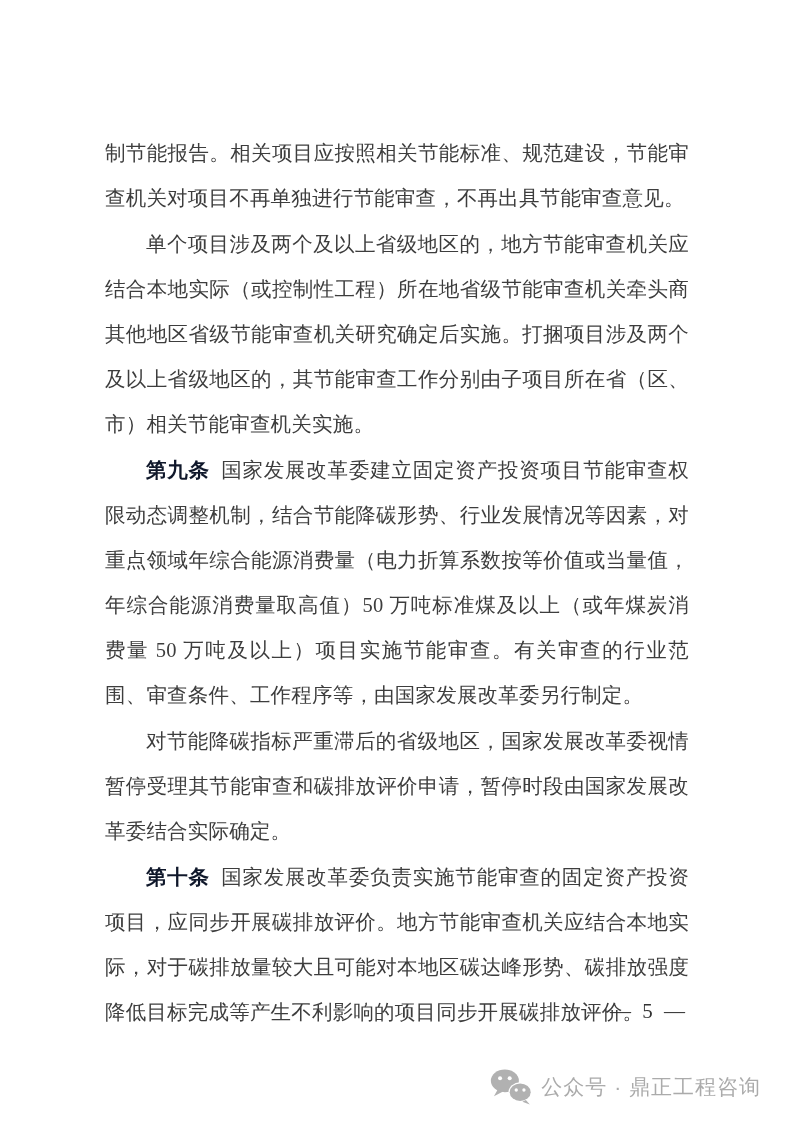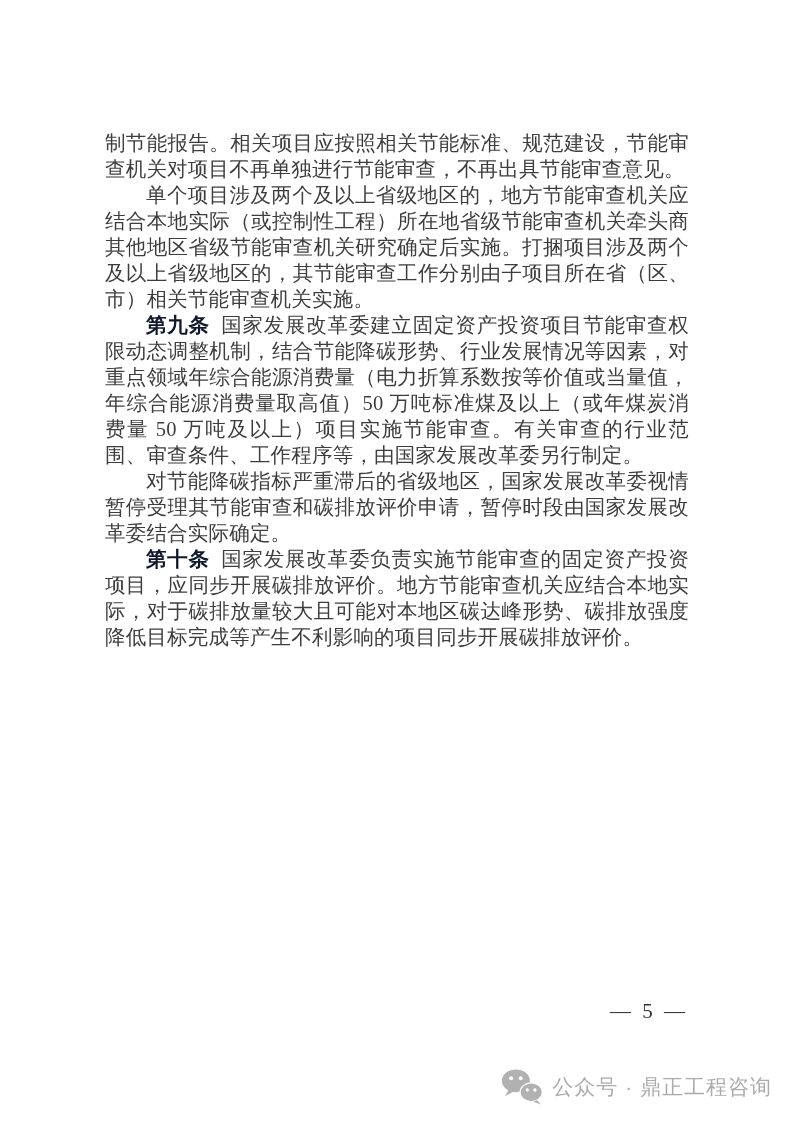--- a/index.html
+++ b/index.html
@@ -9,21 +9,21 @@
     margin:0 auto;
     background:#ffffff;
     overflow:hidden;
     font-family:"Liberation Serif","DejaVu Serif",serif;
     color:#3d3d3d;
   }
   .body-text{
     position:absolute;
     top:130px;left:105px;width:584px;
     font-size:20.5px;
-    line-height:26px;
+    line-height:45px;
     text-align:justify;
     text-justify:inter-ideograph;
     letter-spacing:0.2px;
   }
   .body-text p{margin:0;padding:0;}
   .body-text p.indent{text-indent:2em;}
   b.lead{
     font-family:"Liberation Sans","DejaVu Sans",sans-serif;
     font-weight:700;
     color:#0f172a;
@@ -31,21 +31,21 @@
   b.lead:not(:empty){margin-right:0.55em;}
   .page-number{
     position:absolute;
     top:999px;right:106px;
     font-size:21px;
     letter-spacing:3px;
     color:#333333;
   }
   .watermark{
     position:absolute;
-    top:1068px;right:22px;
+    top:1068px;right:33px;
     display:flex;align-items:center;gap:9px;
     color:#ababab;
     font-family:"Liberation Sans","DejaVu Sans",sans-serif;
     font-size:21px;
     letter-spacing:1px;
     user-select:none;
   }
   .watermark svg{display:block;}
 </style>
 </head>

